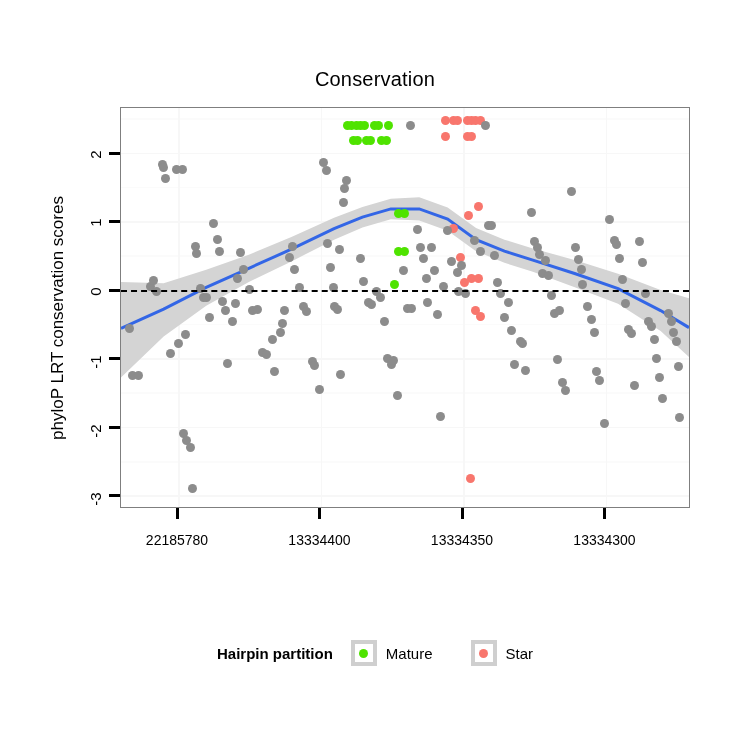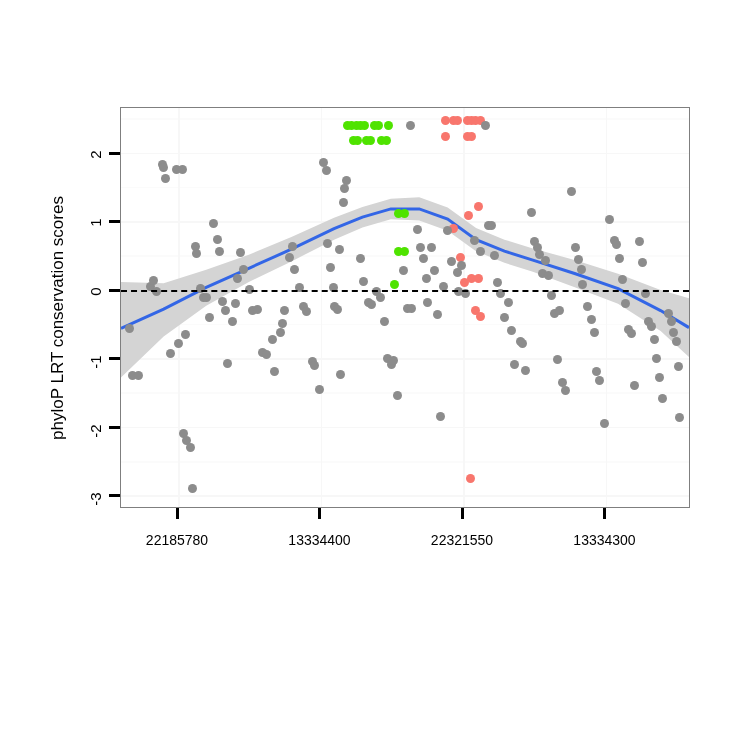--- a/index.html
+++ b/index.html
@@ -94,20 +94,21 @@
   }
   .legend-dot{width:9px;height:9px;border-radius:50%;}
   .legend-label{font-size:15px;color:#000;}
   .legend-spacer{width:14px;}
 </style>
 </head>
 <body>
 
 <div id="root">
 
+  <div class="chart-title">Conservation</div>
 
   <div class="y-axis-title">phyloP LRT conservation scores</div>
 
   <div id="yticks">
       <div class="ytick" style="position: absolute; left: 109px; top: 494.291px;">
         <div class="ytick-mark"></div>
         <div class="ytick-label">-3</div>
       </div>
       <div class="ytick" style="position: absolute; left: 109px; top: 425.744px;">
         <div class="ytick-mark"></div>
@@ -355,20 +356,36 @@
         <div class="zero-line" style="top: 181.65px;"></div>
       </div>
   </div>
 
   <div id="xticks">
       <div class="xtick-mark" style="left: 177px;"></div>
       <div class="xtick-label" style="left: 177px;">22185780</div>
       <div class="xtick-mark" style="left: 319.5px;"></div>
       <div class="xtick-label" style="left: 319.5px;">13334400</div>
       <div class="xtick-mark" style="left: 462px;"></div>
-      <div class="xtick-label" style="left: 462px;">22321550</div>
+      <div class="xtick-label" style="left: 462px;">13334350</div>
       <div class="xtick-mark" style="left: 604.5px;"></div>
       <div class="xtick-label" style="left: 604.5px;">13334300</div>
     </div>
 
 
+  <div class="legend">
+    <span class="legend-title">Hairpin partition</span>
+    <div class="legend-item">
+      <span class="legend-key">
+        <span class="legend-dot" id="legend-dot-0" style="background: rgb(79, 227, 0);"></span>
+      </span>
+      <span class="legend-label">Mature</span>
+    </div>
+    <span class="legend-spacer"></span>
+    <div class="legend-item">
+      <span class="legend-key">
+        <span class="legend-dot" id="legend-dot-1" style="background: rgb(248, 118, 109);"></span>
+      </span>
+      <span class="legend-label">Star</span>
+    </div>
+  </div>
 
 </div>
 
 </body></html>

